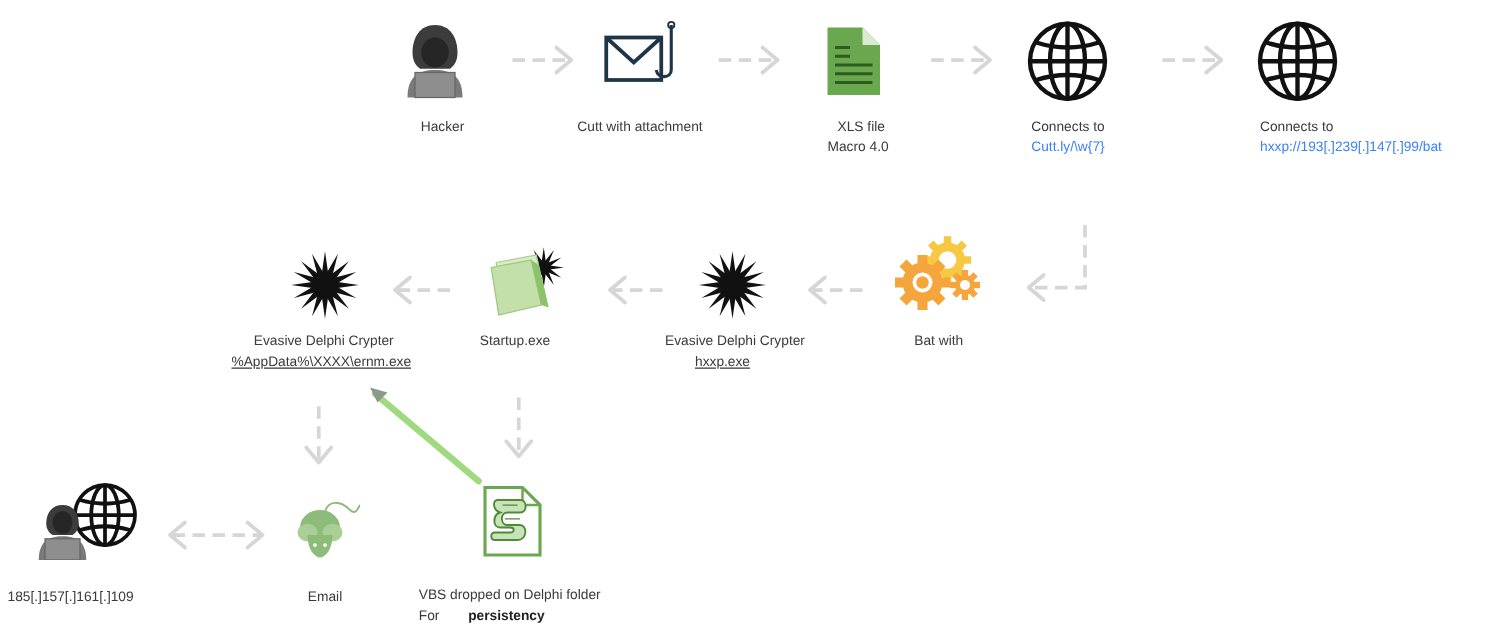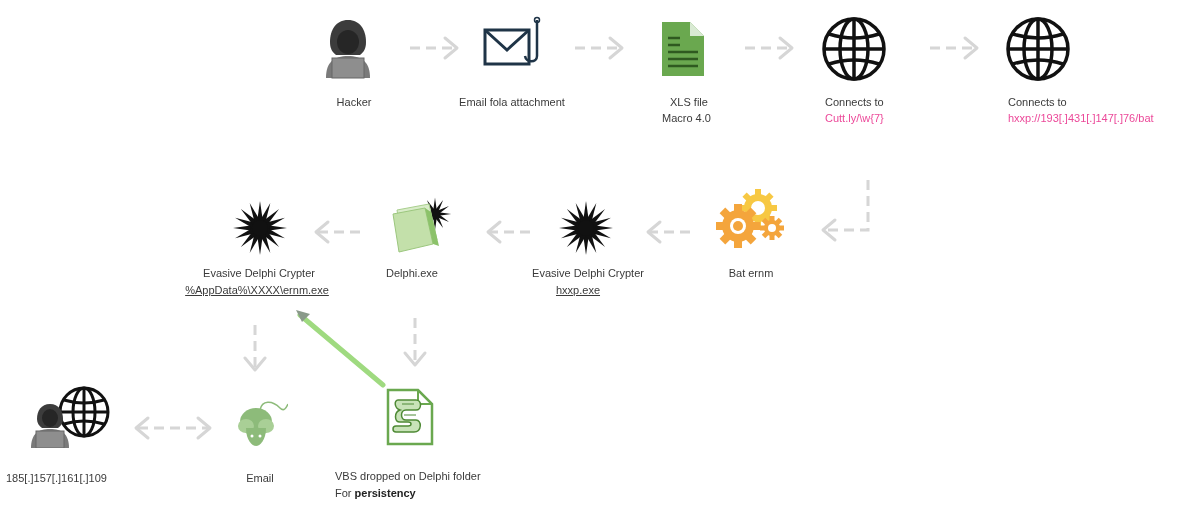--- a/index.html
+++ b/index.html
@@ -1,23 +1,23 @@
 <!DOCTYPE html>
 <html><head>
 <meta charset="utf-8">
 <style>
   html,body{margin:0;padding:0;background:#ffffff;}
   body{width:1200px;height:513px;position:relative;overflow:hidden;font-family:"Liberation Sans","DejaVu Sans",sans-serif;color:#333;}
   .node{position:absolute;}
   .icon{position:absolute;}
   .label{position:absolute;font-size:11px;line-height:17px;color:#3a3a3a;white-space:nowrap;}
   .center{text-align:center;transform:translateX(-50%);}
-  .green{color:#ec4899;}
+  .green{color:#3b82f6;}
   .path{text-decoration:underline;}
-  b{font-weight:bold;color:#222;}
+  b{font-weight:bold;color:#222;margin-left:20px;}
   svg.arrows{position:absolute;left:0;top:0;}
 </style>
 </head>
 <body>
 
 <svg class="arrows" width="1200" height="513">
   <defs>
     <marker id="ah" viewBox="0 0 10 10" refX="6" refY="5" markerWidth="5" markerHeight="5" orient="auto">
       <path d="M0,0 L7,5 L0,10" fill="none" stroke="#d6d6d6" stroke-width="2"></path>
     </marker>
@@ -65,21 +65,21 @@
   <div class="label center" style="left:354px;top:94px">Hacker</div>
 </div>
 
 <div class="node">
   <svg class="icon" style="left:482px;top:16px" width="64" height="54" viewBox="0 0 64 54">
     <rect x="3" y="14" width="44" height="34" fill="none" stroke="#1f3447" stroke-width="3"></rect>
     <polyline points="3,14 25,34 47,14" fill="none" stroke="#1f3447" stroke-width="3"></polyline>
     <path d="M55 4 L55 40 C55 47 44 47 43 40" fill="none" stroke="#1f3447" stroke-width="2.5"></path>
     <circle cx="55" cy="4" r="2.5" fill="none" stroke="#1f3447" stroke-width="1.5"></circle>
   </svg>
-  <div class="label center" style="left:512px;top:94px">Email fola attachment</div>
+  <div class="label center" style="left:512px;top:94px">Cutt with attachment</div>
 </div>
 
 <div class="node">
   <svg class="icon" style="left:660px;top:20px" width="46" height="58" viewBox="0 0 46 58">
     <path d="M2 2 L30 2 L44 16 L44 56 L2 56Z" fill="#6aa84f"></path>
     <path d="M30 2 L30 16 L44 16Z" fill="#d9ead3"></path>
     <g stroke="#2f5a20" stroke-width="2.5">
       <line x1="8" y1="18" x2="20" y2="18"></line>
         <line x1="8" y1="25" x2="20" y2="25"></line>
       <line x1="8" y1="32" x2="38" y2="32"></line>
@@ -111,21 +111,21 @@
     <g fill="none" stroke="#111" stroke-width="3.5">
       <circle cx="33" cy="33" r="30"></circle>
       <ellipse cx="33" cy="33" rx="14" ry="30"></ellipse>
       <line x1="33" y1="3" x2="33" y2="63"></line>
       <line x1="3" y1="33" x2="63" y2="33"></line>
       <path d="M8 18 Q33 26 58 18"></path>
         <path d="M8 48 Q33 40 58 48"></path>
     </g>
   </svg>
   <div class="label" style="left:1008px;top:94px">Connects to</div>
-  <div class="label green" style="left:1008px;top:110px">hxxp://193[.]431[.]147[.]76/bat</div>
+  <div class="label green" style="left:1008px;top:110px">hxxp://193[.]239[.]147[.]99/bat</div>
 </div>
 
 <div class="node">
   <svg class="icon" style="left:712px;top:188px" width="76" height="62" viewBox="0 0 76 62">
     <g fill="#f7c843">
       <circle cx="46" cy="20" r="14"></circle>
       <g transform="translate(46,20)">
         <rect x="-3" y="-19" width="6" height="38"></rect>
           <rect x="-19" y="-3" width="38" height="6"></rect>
         <rect x="-3" y="-19" width="6" height="38" transform="rotate(45)"></rect>
@@ -146,21 +146,21 @@
         <rect x="-2.5" y="-12" width="5" height="24"></rect>
           <rect x="-12" y="-2.5" width="24" height="5"></rect>
         <rect x="-2.5" y="-12" width="5" height="24" transform="rotate(45)"></rect>
           <rect x="-2.5" y="-12" width="5" height="24" transform="rotate(-45)"></rect>
       </g>
     </g>
     <circle cx="26" cy="38" r="8" fill="#fff"></circle>
       <circle cx="26" cy="38" r="5" fill="#f4a53c"></circle>
     <circle cx="60" cy="40" r="4" fill="#fff"></circle>
   </svg>
-  <div class="label center" style="left:751px;top:265px">Bat ernm</div>
+  <div class="label center" style="left:751px;top:265px">Bat with</div>
 </div>
 
 <div class="node">
   <svg class="icon burst" style="left:558px;top:200px" width="56" height="56" viewBox="-28 -28 56 56">
     <g id="burst" fill="#111">
       <polygon points="0,-27 3,-6 -3,-6"></polygon>
         <polygon points="0,27 3,6 -3,6"></polygon>
       <polygon points="-27,0 -6,3 -6,-3"></polygon>
         <polygon points="27,0 6,3 6,-3"></polygon>
       <polygon points="0,-27 3,-6 -3,-6" transform="rotate(22.5)"></polygon>
@@ -196,21 +196,21 @@
       <polygon points="0,-27 3,-6 -3,-6" transform="rotate(210)"></polygon>
         <polygon points="0,-27 3,-6 -3,-6" transform="rotate(240)"></polygon>
       <polygon points="0,-27 3,-6 -3,-6" transform="rotate(300)"></polygon>
         <polygon points="0,-27 3,-6 -3,-6" transform="rotate(330)"></polygon>
       <circle r="8"></circle>
     </g>
     <path d="M8 10 L40 4 L48 40 L14 48Z" fill="#d9ecc9" stroke="#a9cf8e"></path>
     <path d="M4 14 L36 8 L44 44 L10 52Z" fill="#c3e0aa" stroke="#9cc77e"></path>
     <path d="M36 8 L42 12 L50 46 L44 44Z" fill="#8cc26a"></path>
   </svg>
-  <div class="label center" style="left:412px;top:265px">Delphi.exe</div>
+  <div class="label center" style="left:412px;top:265px">Startup.exe</div>
 </div>
 
 <div class="node">
   <svg class="icon" style="left:232px;top:200px" width="56" height="56" viewBox="-28 -28 56 56">
     <use href="#burst"></use>
   </svg>
   <div class="label center" style="left:259px;top:265px">Evasive Delphi Crypter</div>
   <div class="label center path" style="left:257px;top:282px">%AppData%\XXXX\ernm.exe</div>
 </div>
 

